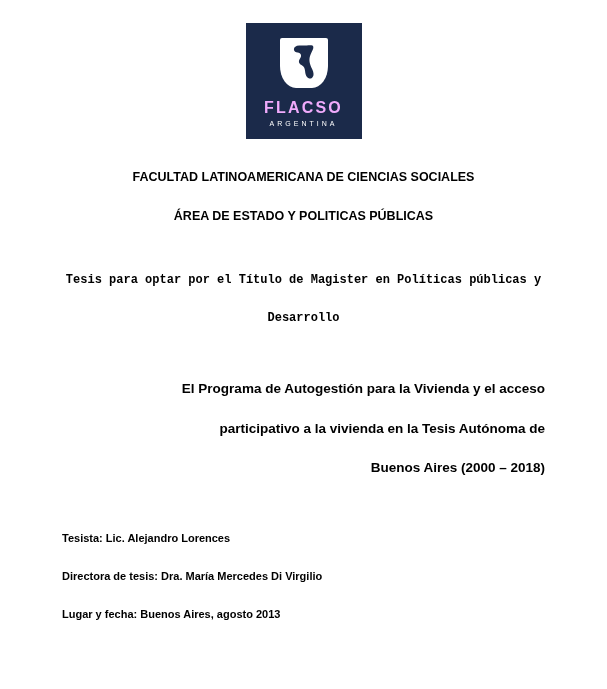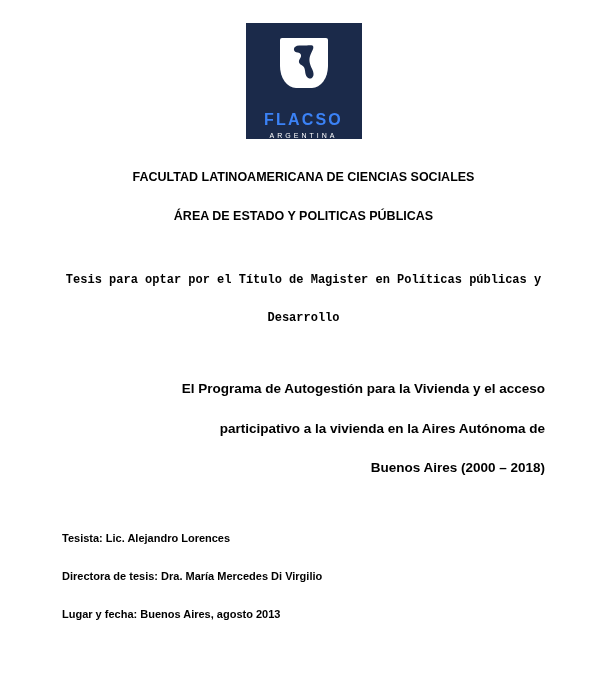--- a/index.html
+++ b/index.html
@@ -48,22 +48,22 @@
     overflow: hidden;
   }
   .logo-shield .map {
     position: absolute;
     left: 13px;
     top: 7px;
     width: 21px;
     height: 34px;
   }
   .logo-text {
-    margin-top: 24px;
-    color: #3b82f6;
+    margin-top: 12px;
+    color: #f0abfc;
     font-size: 16px;
     letter-spacing: 2.2px;
     font-weight: 700;
     line-height: 1;
   }
   .logo-sub {
     margin-top: 4px;
     color: #ffffff;
     font-size: 7px;
     letter-spacing: 3px;
@@ -147,21 +147,21 @@
     <div class="inst-line">ÁREA DE ESTADO Y POLITICAS PÚBLICAS</div>
   </div>
 
   <div class="degree-block">
     <div class="degree-line">Tesis para optar por el Título de Magister en Políticas públicas y</div>
     <div class="degree-line">Desarrollo</div>
   </div>
 
   <div class="title-block">
     <div class="title-line">El Programa de Autogestión para la Vivienda y el acceso</div>
-    <div class="title-line">participativo a la vivienda en la Aires Autónoma de</div>
+    <div class="title-line">participativo a la vivienda en la Tesis Autónoma de</div>
     <div class="title-line">Buenos Aires (2000 – 2018)</div>
   </div>
 
   <div class="meta-block">
     <div class="meta-line">Tesista: Lic. Alejandro Lorences</div>
     <div class="meta-line">Directora de tesis: Dra. María Mercedes Di Virgilio</div>
     <div class="meta-line">Lugar y fecha: Buenos Aires, agosto 2013</div>
   </div>
 
 </div>

